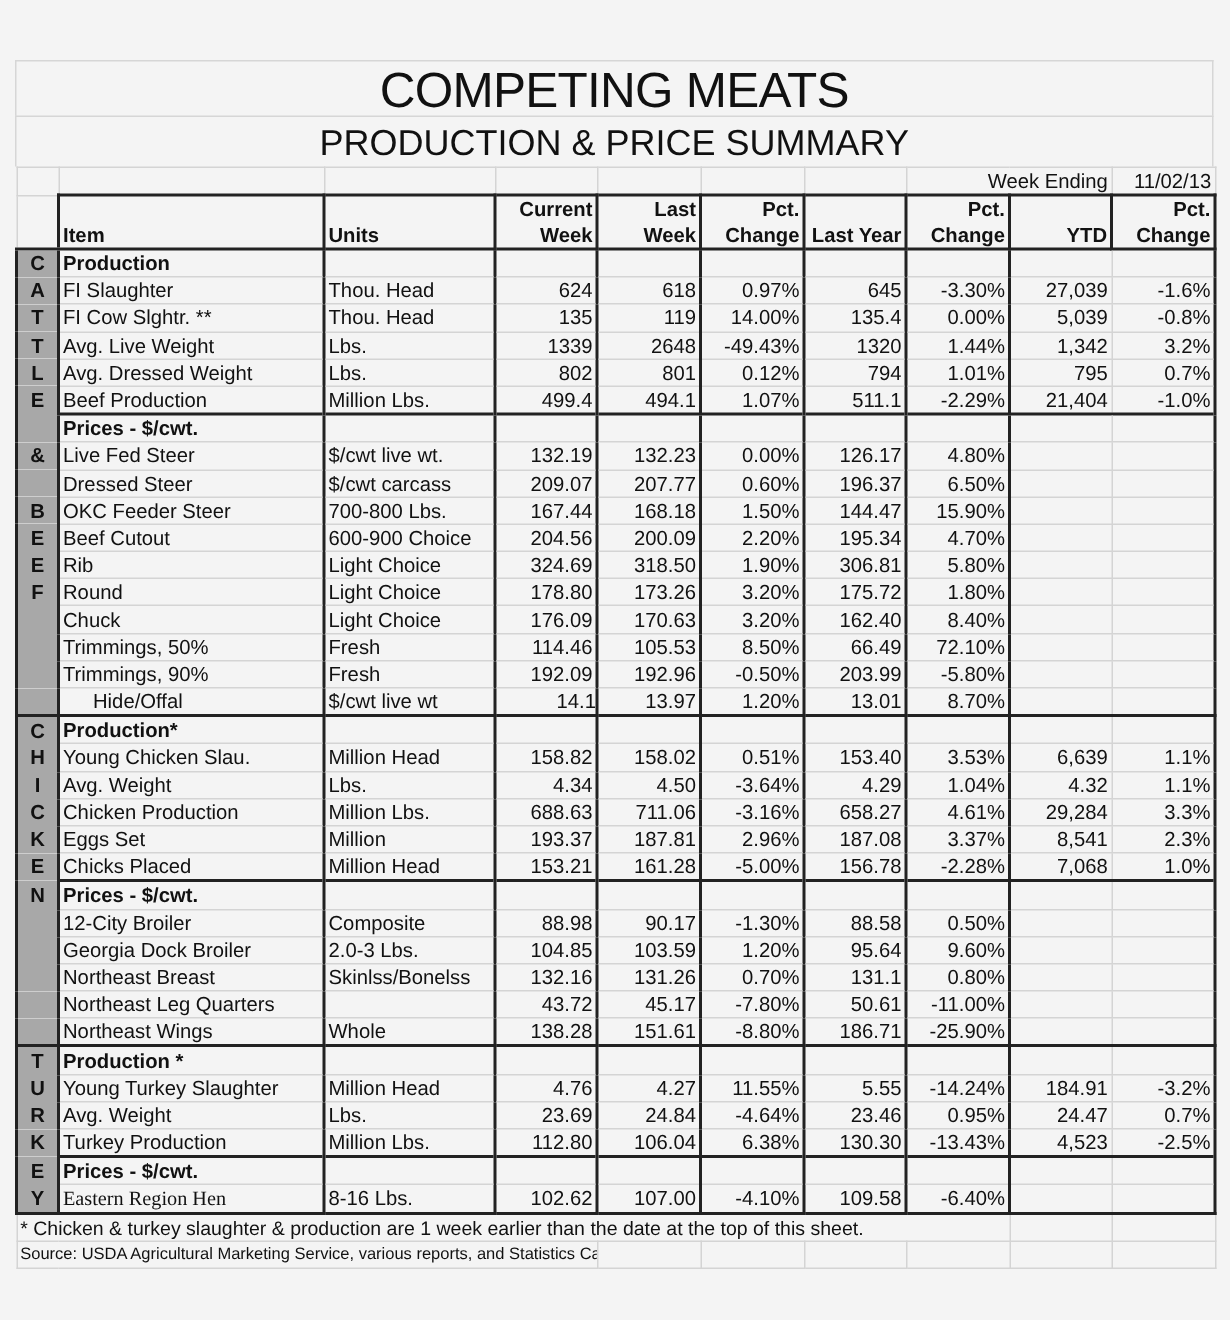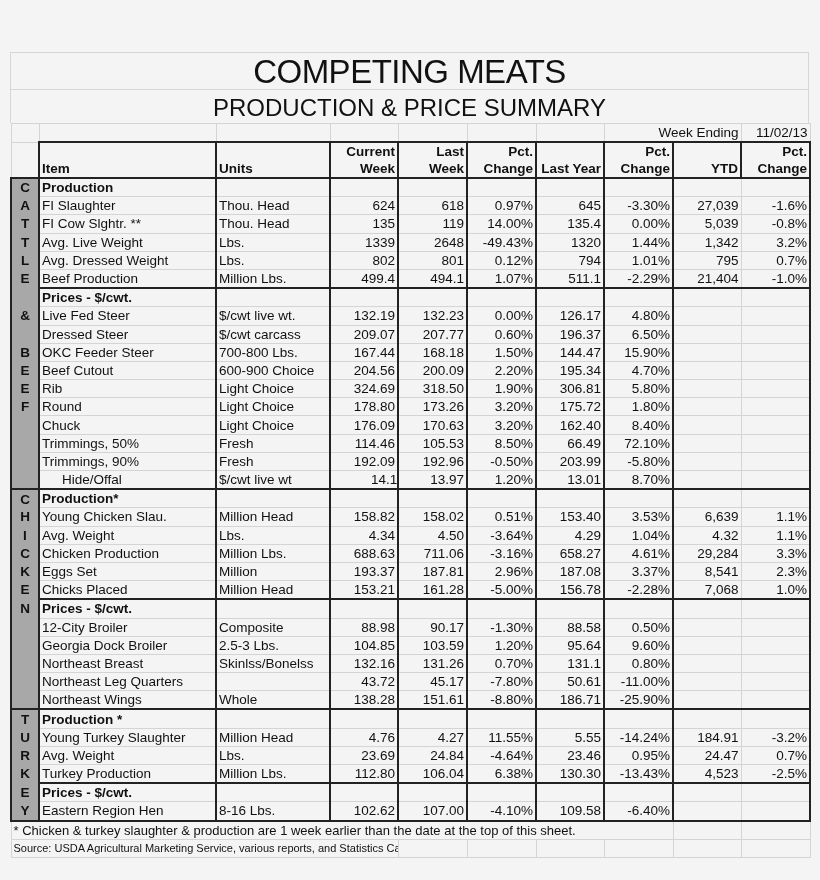--- a/index.html
+++ b/index.html
@@ -1,17 +1,17 @@
 <!DOCTYPE html>
 <html><head>
 <meta charset="utf-8">
 <style>
   html,body{margin:0;padding:0;background:#f4f4f4;}
   body{width:820px;height:880px;position:relative;overflow:hidden;font-family:"Liberation Sans",sans-serif;color:#111;}
-  .sheet{position:absolute;left:10px;top:52px;width:799px;}
+  .sheet{position:absolute;left:10px;top:40px;width:799px;}
   .title-row{height:36px;border:1px solid #d6d6d6;border-bottom:none;text-align:center;font-size:33px;line-height:38px;letter-spacing:-0.5px;}
   .sub-row{height:33px;border:1px solid #d6d6d6;border-bottom:none;text-align:center;font-size:24px;line-height:36px;}
   table{border-collapse:collapse;table-layout:fixed;width:799px;}
   td{padding:0 2px;height:17.2px;font-size:13.5px;line-height:17px;white-space:nowrap;overflow:hidden;border:1px solid #d4d4d4;}
   .num{text-align:right;}
   .bold{font-weight:bold;}
   .strip{background:#a8a8a8;text-align:center;font-weight:bold;border-left:2px solid #222;border-right:2px solid #222;border-top:none;border-bottom:none;}
   .strip.first{border-top:2px solid #222;}
   .strip.last{border-bottom:2px solid #222;}
   .hdr td{height:33px;vertical-align:bottom;font-weight:bold;font-size:13.5px;line-height:17px;white-space:normal;}
@@ -363,21 +363,21 @@
           <td class="num thickR">90.17</td>
           <td class="num thickR">-1.30%</td>
           <td class="num thickR">88.58</td>
           <td class="num thickR">0.50%</td>
           <td class="num"></td>
           <td class="num thickR thickR"></td>
         </tr>
         <tr>
           <td class="strip"></td>
           <td class="thickL thickR">Georgia Dock Broiler</td>
-          <td class="thickR">2.5-3 Lbs.</td>
+          <td class="thickR">2.0-3 Lbs.</td>
           <td class="num thickR">104.85</td>
           <td class="num thickR">103.59</td>
           <td class="num thickR">1.20%</td>
           <td class="num thickR">95.64</td>
           <td class="num thickR">9.60%</td>
           <td class="num"></td>
           <td class="num thickR thickR"></td>
         </tr>
         <tr>
           <td class="strip"></td>
@@ -470,21 +470,21 @@
           <td class="num thickR" style="border-top: 2px solid rgb(34, 34, 34);"></td>
           <td class="num thickR" style="border-top: 2px solid rgb(34, 34, 34);"></td>
           <td class="num thickR" style="border-top: 2px solid rgb(34, 34, 34);"></td>
           <td class="num thickR" style="border-top: 2px solid rgb(34, 34, 34);"></td>
           <td class="num thickR" style="border-top: 2px solid rgb(34, 34, 34);"></td>
           <td class="num" style="border-top: 2px solid rgb(34, 34, 34);"></td>
           <td class="num thickR thickR" style="border-top: 2px solid rgb(34, 34, 34);"></td>
         </tr>
         <tr>
           <td class="strip last">Y</td>
-          <td class="thickL thickR" style="border-bottom: 2px solid rgb(34, 34, 34);">Eastern Region Hen</td>
+          <td class="thickL thickR" style="border-bottom: 2px solid rgb(34, 34, 34); font-family: Liberation Serif, serif;">Eastern Region Hen</td>
           <td class="thickR" style="border-bottom: 2px solid rgb(34, 34, 34);">8-16 Lbs.</td>
           <td class="num thickR" style="border-bottom: 2px solid rgb(34, 34, 34);">102.62</td>
           <td class="num thickR" style="border-bottom: 2px solid rgb(34, 34, 34);">107.00</td>
           <td class="num thickR" style="border-bottom: 2px solid rgb(34, 34, 34);">-4.10%</td>
           <td class="num thickR" style="border-bottom: 2px solid rgb(34, 34, 34);">109.58</td>
           <td class="num thickR" style="border-bottom: 2px solid rgb(34, 34, 34);">-6.40%</td>
           <td class="num" style="border-bottom: 2px solid rgb(34, 34, 34);"></td>
           <td class="num thickR thickR" style="border-bottom: 2px solid rgb(34, 34, 34);"></td>
         </tr>
       </tbody>

